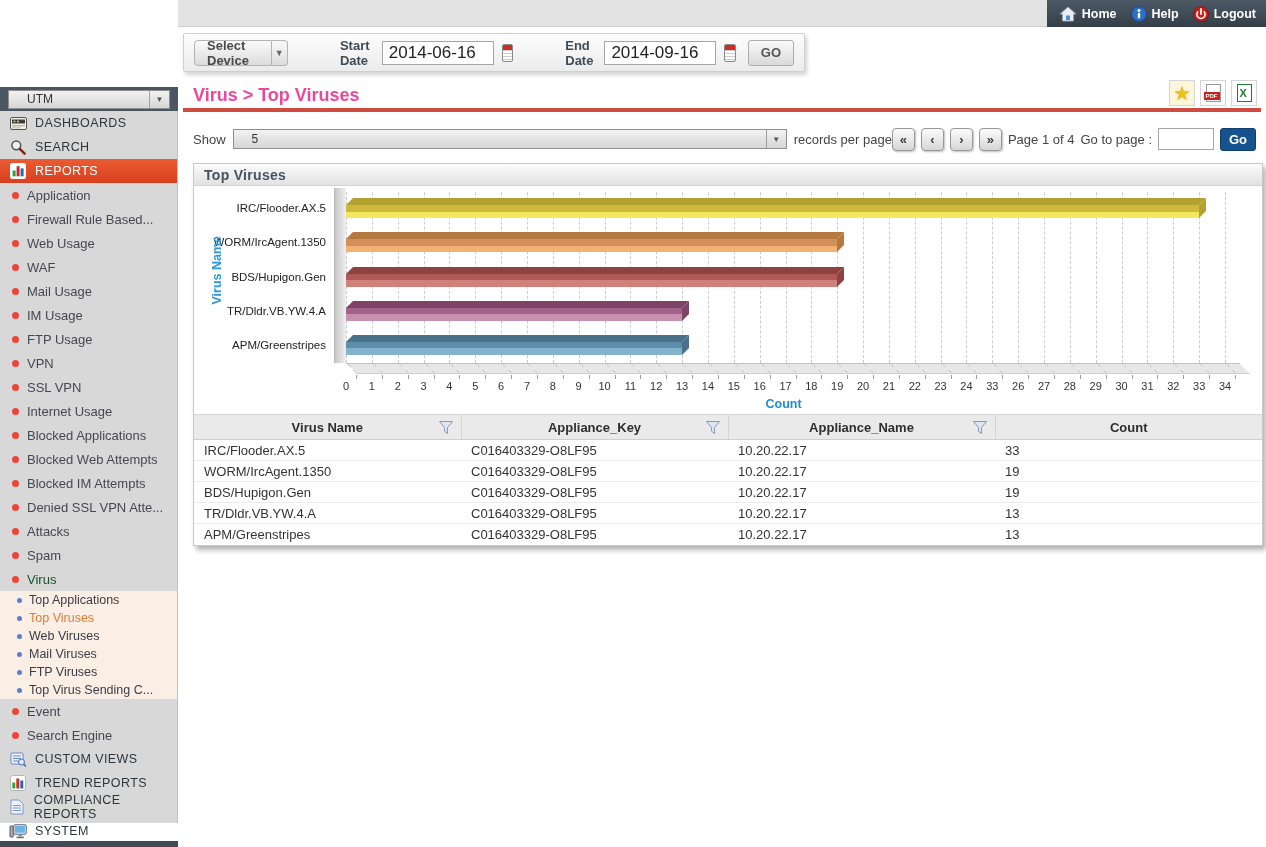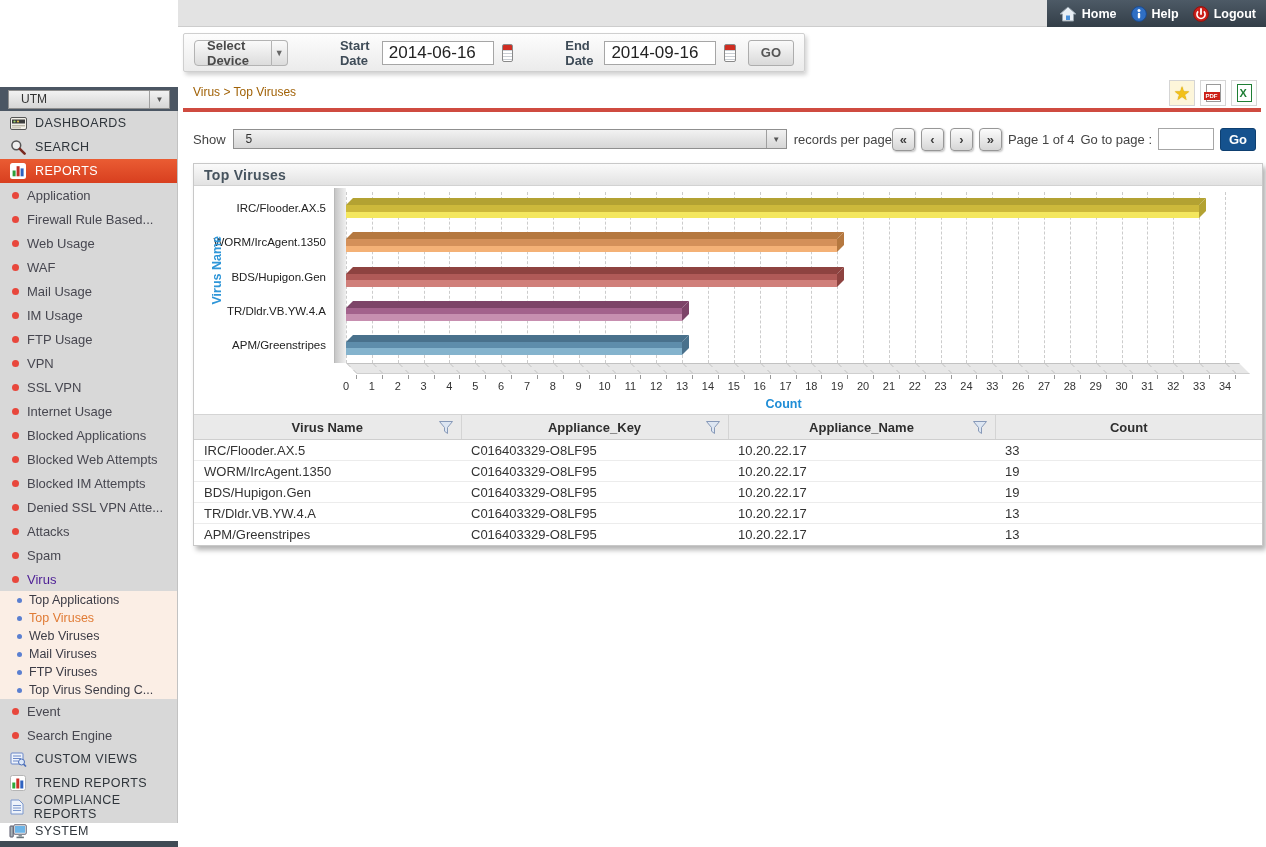--- a/index.html
+++ b/index.html
@@ -26,34 +26,34 @@
   .logo-tm { position:absolute; left:138px; top:6px; font-size:7px; color:#222; font-weight:bold; }
   .logo-product { position:absolute; left:32px; top:22px; font-size:31px; font-style:italic;
     font-weight:bold; color:#1c3e8e; letter-spacing:1px; }
   .logo-version { position:absolute; left:62px; top:60px; font-size:12px; font-weight:bold; color:#333; }
 
   
   #device-band { position:absolute; left:0; top:87px; width:178px; height:24px;
     background:#4b5663; display:flex; align-items:center; padding:0 8px; }
   .fake-select { flex:1; height:19px; background:linear-gradient(#f2f2f2,#d6d6d6);
     border:1px solid #8f8f8f; display:flex; align-items:center; font-size:12px; color:#333;
-    padding-left:12px; cursor:pointer; }
+    padding-left:18px; cursor:pointer; }
   .fake-select .arrow-seg { margin-left:auto; width:20px; align-self:stretch;
     border-left:1px solid #9f9f9f; display:flex; align-items:center; justify-content:center;
     color:#555; font-size:8px; }
   #sidebar { position:absolute; left:0; top:111px; width:178px; height:712px;
     background:#d8d8d8; border-right:1px solid #c2c2c2; }
   #sidebar-bottom { position:absolute; left:0; bottom:0; width:178px; height:6px; background:#3f4b55; }
   .sb-row { display:flex; align-items:center; cursor:pointer; }
   .sb-section { height:24px; padding-left:9px; gap:8px; font-size:12.5px; color:#2f353b;
     letter-spacing:0.4px; }
   .sb-section.active { background:linear-gradient(#ea5c33,#d83f1f); color:#fff; }
   .sb-report { height:24px; padding-left:12px; gap:8px; font-size:13px; color:#474750; }
   .sb-report .bullet { width:7px; height:7px; border-radius:50%; background:#e8473c; }
-  .sb-report.active { color:#4c1d95; }
+  .sb-report.active { color:#14532d; }
   .sb-sub { height:18px; padding-left:17px; gap:7px; font-size:12.5px; color:#3c3c46;
     background:#fbeee5; }
   .sb-sub .bullet { width:5px; height:5px; border-radius:50%; background:#5a7fd0; }
   .sb-sub.active { color:#e07b35; }
   .sb-icon { width:18px; display:flex; justify-content:center; }
 
   
   #main { position:absolute; left:178px; top:27px; width:1088px; height:820px; background:#fff; }
 
   #toolbar { position:absolute; left:5px; top:6px; width:622px; height:39px;
@@ -71,22 +71,22 @@
   .tb-input { width:112px; height:24px; border:1px solid #a6a6a6; font-size:17px; color:#222;
     padding:0 6px; font-family:inherit; }
   .cal-icon { width:19px; height:18px; border:1px solid #8a8a8a; border-radius:2px; cursor:pointer;
     background-image:linear-gradient(#cf2d22,#cf2d22),
       repeating-linear-gradient(#ffffff 0 2px, #c9ced4 2px 3px);
     background-size:100% 5px,100% 100%; background-repeat:no-repeat; }
   #go-button { margin-left:4px; height:26px; padding:0 12px; font-size:13px; font-weight:bold;
     color:#555; background:linear-gradient(#fafafa,#d9d9d9); border:1px solid #adadad;
     border-radius:3px; cursor:pointer; font-family:inherit; }
 
-  #breadcrumb { position:absolute; left:15px; top:58px; font-size:12px; font-weight:normal;
-    color:#a16207; }
+  #breadcrumb { position:absolute; left:15px; top:58px; font-size:18px; font-weight:bold;
+    color:#ec4899; }
   #action-icons { position:absolute; right:9px; top:53px; display:flex; gap:5px; }
   .act-box { width:26px; height:26px; border:1px solid #d5d5d5; background:#fdfdfd;
     display:flex; align-items:center; justify-content:center; cursor:pointer; }
   .act-box.star { background:#fdf6da; }
   .star-glyph { color:#f2c018; font-size:19px; line-height:1; text-shadow:0 0 1px #b98e00; }
   .mini-page { position:relative; width:15px; height:18px; background:#fff; border:1px solid #999; }
   .pdf-band { position:absolute; left:-3px; top:7px; background:#cc2018; color:#fff;
     font-size:6px; font-weight:bold; padding:1px 2px; line-height:1; }
   .xls-x { position:absolute; left:2px; top:3px; color:#1e7e34; font-size:11px; font-weight:bold;
     line-height:1; }

